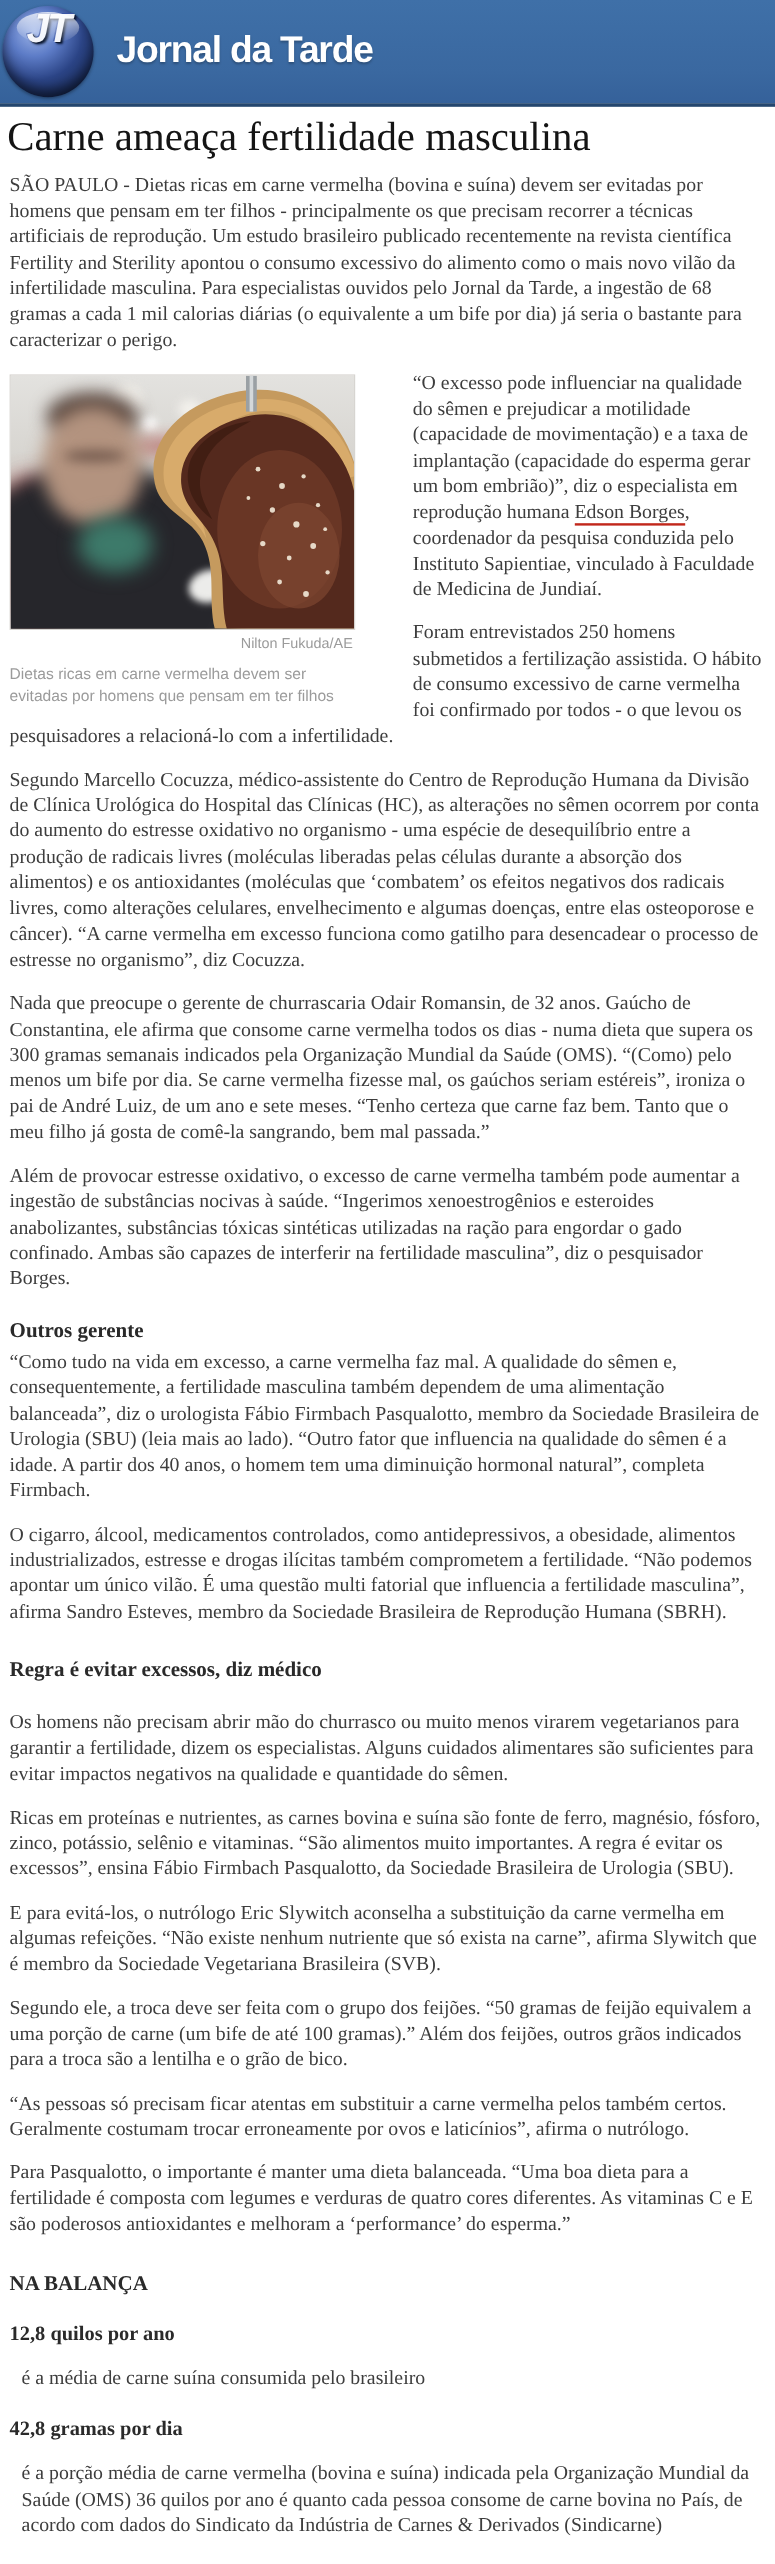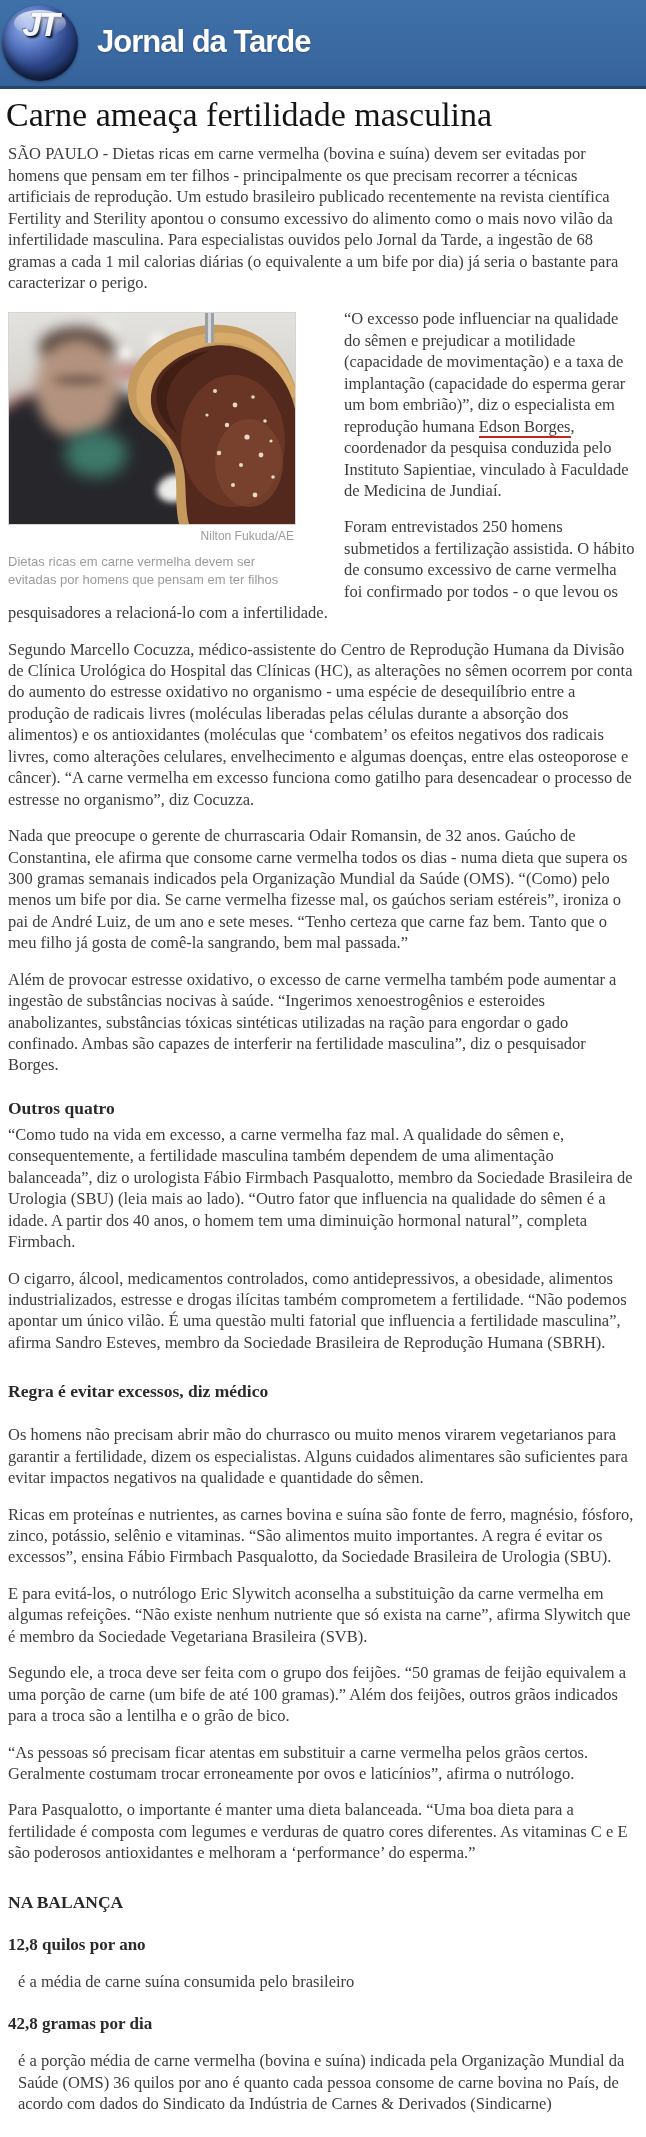--- a/index.html
+++ b/index.html
@@ -171,36 +171,36 @@
   <p class="body-p"><span>“O excesso pode influenciar na qualidade do sêmen e prejudicar a motilidade (capacidade de movimentação) e a taxa de implantação (capacidade do esperma gerar um bom embrião)”, diz o especialista em reprodução humana </span><a href="#" class="person-link">Edson Borges</a><span>, coordenador da pesquisa conduzida pelo Instituto Sapientiae, vinculado à Faculdade de Medicina de Jundiaí.</span></p>
 
   <p class="body-p">Foram entrevistados 250 homens submetidos a fertilização assistida. O hábito de consumo excessivo de carne vermelha foi confirmado por todos - o que levou os pesquisadores a relacioná-lo com a infertilidade.</p>
 
   <p class="body-p clear-left">Segundo Marcello Cocuzza, médico-assistente do Centro de Reprodução Humana da Divisão de Clínica Urológica do Hospital das Clínicas (HC), as alterações no sêmen ocorrem por conta do aumento do estresse oxidativo no organismo - uma espécie de desequilíbrio entre a produção de radicais livres (moléculas liberadas pelas células durante a absorção dos alimentos) e os antioxidantes (moléculas que ‘combatem’ os efeitos negativos dos radicais livres, como alterações celulares, envelhecimento e algumas doenças, entre elas osteoporose e câncer). “A carne vermelha em excesso funciona como gatilho para desencadear o processo de estresse no organismo”, diz Cocuzza.</p>
 
   <p class="body-p">Nada que preocupe o gerente de churrascaria Odair Romansin, de 32 anos. Gaúcho de Constantina, ele afirma que consome carne vermelha todos os dias - numa dieta que supera os 300 gramas semanais indicados pela Organização Mundial da Saúde (OMS). “(Como) pelo menos um bife por dia. Se carne vermelha fizesse mal, os gaúchos seriam estéreis”, ironiza o pai de André Luiz, de um ano e sete meses. “Tenho certeza que carne faz bem. Tanto que o meu filho já gosta de comê-la sangrando, bem mal passada.”</p>
 
   <p class="body-p">Além de provocar estresse oxidativo, o excesso de carne vermelha também pode aumentar a ingestão de substâncias nocivas à saúde. “Ingerimos xenoestrogênios e esteroides anabolizantes, substâncias tóxicas sintéticas utilizadas na ração para engordar o gado confinado. Ambas são capazes de interferir na fertilidade masculina”, diz o pesquisador Borges.</p>
 
-  <h2 class="subhead tight">Outros quatro</h2>
+  <h2 class="subhead tight">Outros gerente</h2>
   <p class="body-p">“Como tudo na vida em excesso, a carne vermelha faz mal. A qualidade do sêmen e, consequentemente, a fertilidade masculina também dependem de uma alimentação balanceada”, diz o urologista Fábio Firmbach Pasqualotto, membro da Sociedade Brasileira de Urologia (SBU) (leia mais ao lado). “Outro fator que influencia na qualidade do sêmen é a idade. A partir dos 40 anos, o homem tem uma diminuição hormonal natural”, completa Firmbach.</p>
 
   <p class="body-p">O cigarro, álcool, medicamentos controlados, como antidepressivos, a obesidade, alimentos industrializados, estresse e drogas ilícitas também comprometem a fertilidade. “Não podemos apontar um único vilão. É uma questão multi fatorial que influencia a fertilidade masculina”, afirma Sandro Esteves, membro da Sociedade Brasileira de Reprodução Humana (SBRH).</p>
 
   <h2 class="subhead spaced">Regra é evitar excessos, diz médico</h2>
 
   <p class="body-p">Os homens não precisam abrir mão do churrasco ou muito menos virarem vegetarianos para garantir a fertilidade, dizem os especialistas. Alguns cuidados alimentares são suficientes para evitar impactos negativos na qualidade e quantidade do sêmen.</p>
 
   <p class="body-p">Ricas em proteínas e nutrientes, as carnes bovina e suína são fonte de ferro, magnésio, fósforo, zinco, potássio, selênio e vitaminas. “São alimentos muito importantes. A regra é evitar os excessos”, ensina Fábio Firmbach Pasqualotto, da Sociedade Brasileira de Urologia (SBU).</p>
 
   <p class="body-p">E para evitá-los, o nutrólogo Eric Slywitch aconselha a substituição da carne vermelha em algumas refeições. “Não existe nenhum nutriente que só exista na carne”, afirma Slywitch que é membro da Sociedade Vegetariana Brasileira (SVB).</p>
 
   <p class="body-p">Segundo ele, a troca deve ser feita com o grupo dos feijões. “50 gramas de feijão equivalem a uma porção de carne (um bife de até 100 gramas).” Além dos feijões, outros grãos indicados para a troca são a lentilha e o grão de bico.</p>
 
-  <p class="body-p">“As pessoas só precisam ficar atentas em substituir a carne vermelha pelos grãos certos. Geralmente costumam trocar erroneamente por ovos e laticínios”, afirma o nutrólogo.</p>
+  <p class="body-p">“As pessoas só precisam ficar atentas em substituir a carne vermelha pelos também certos. Geralmente costumam trocar erroneamente por ovos e laticínios”, afirma o nutrólogo.</p>
 
 
   <p class="body-p">Para Pasqualotto, o importante é manter uma dieta balanceada. “Uma boa dieta para a fertilidade é composta com legumes e verduras de quatro cores diferentes. As vitaminas C e E são poderosos antioxidantes e melhoram a ‘performance’ do esperma.”</p>
 
   <h2 class="subhead spaced">NA BALANÇA</h2>
 
   <div>
     <div class="stat-value">12,8 quilos por ano</div>
     <p class="stat-desc">é a média de carne suína consumida pelo brasileiro</p>
   </div>

